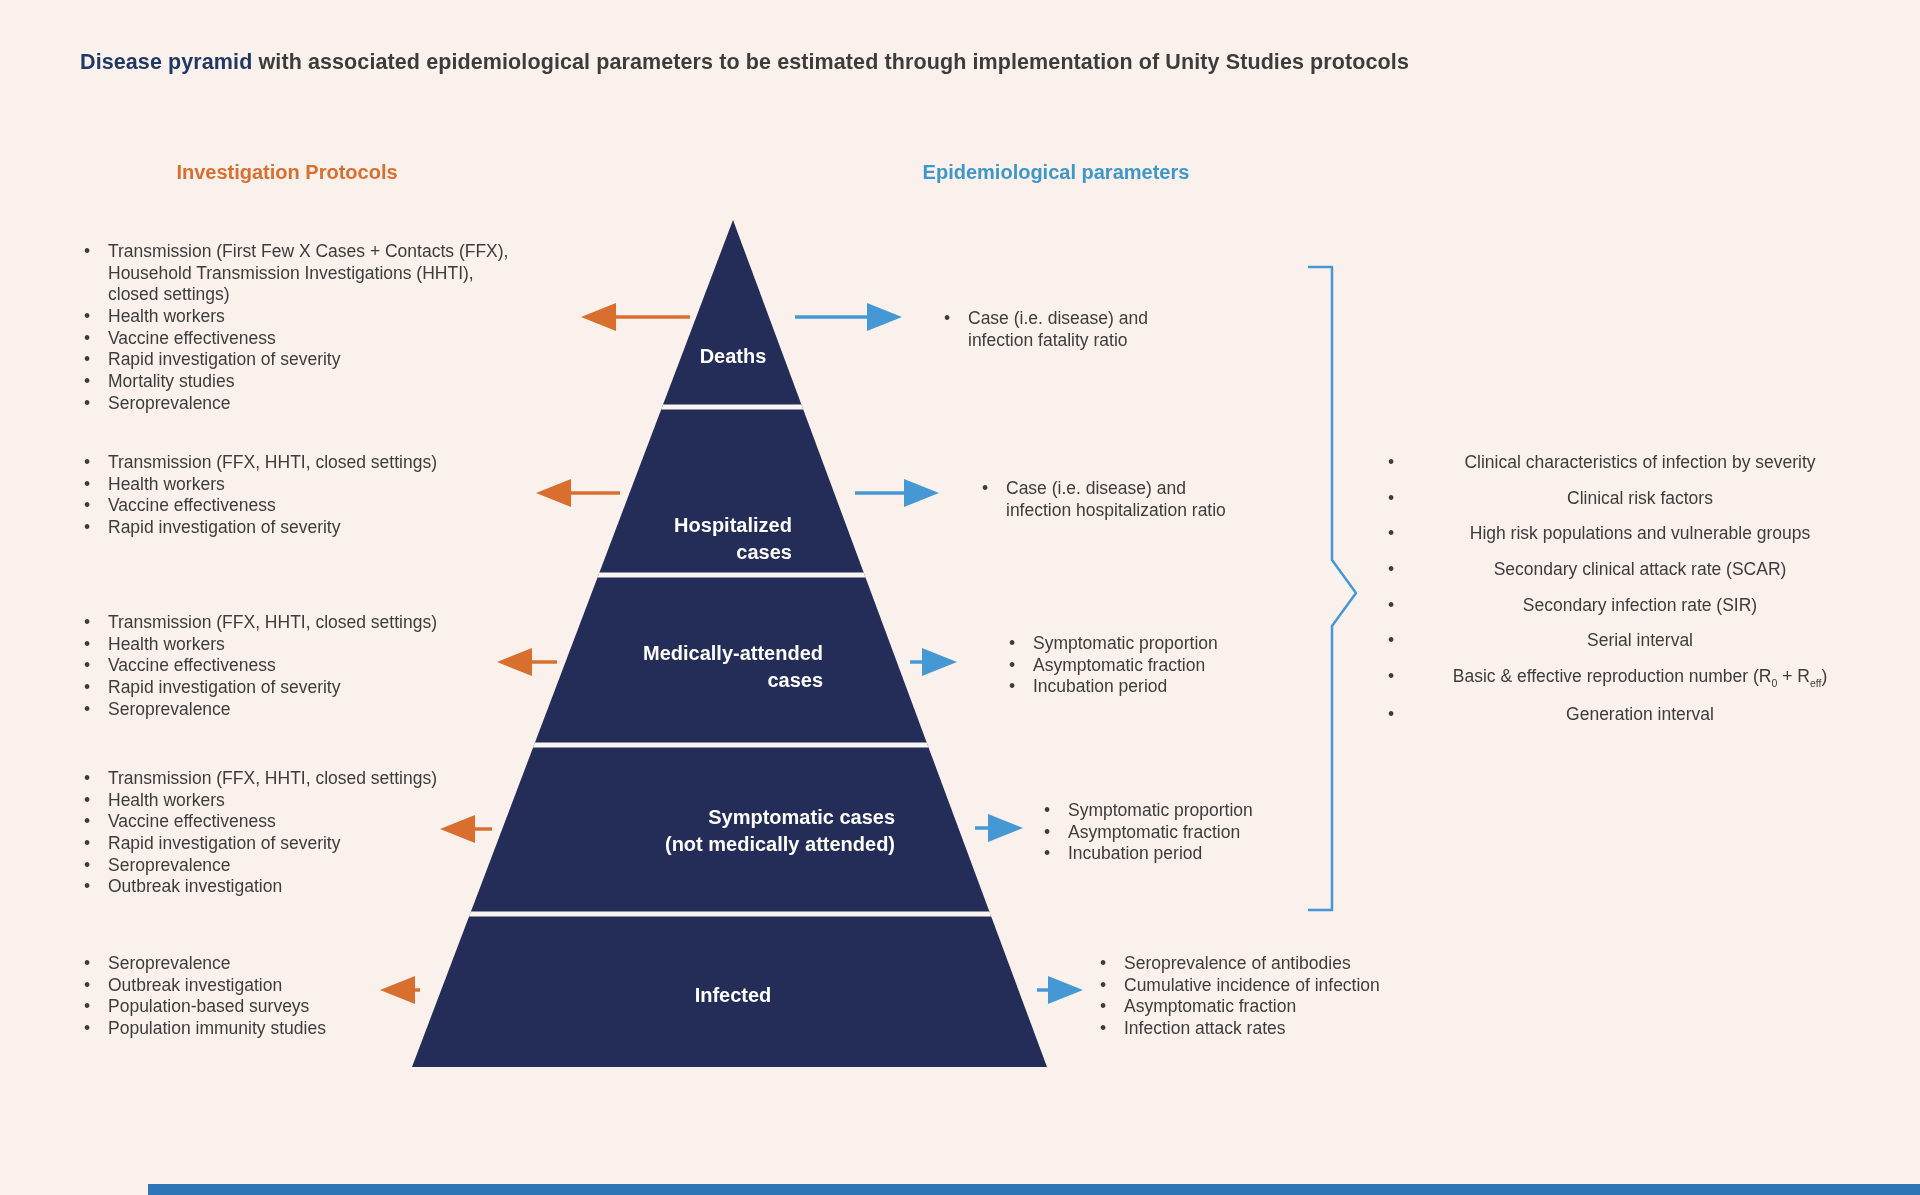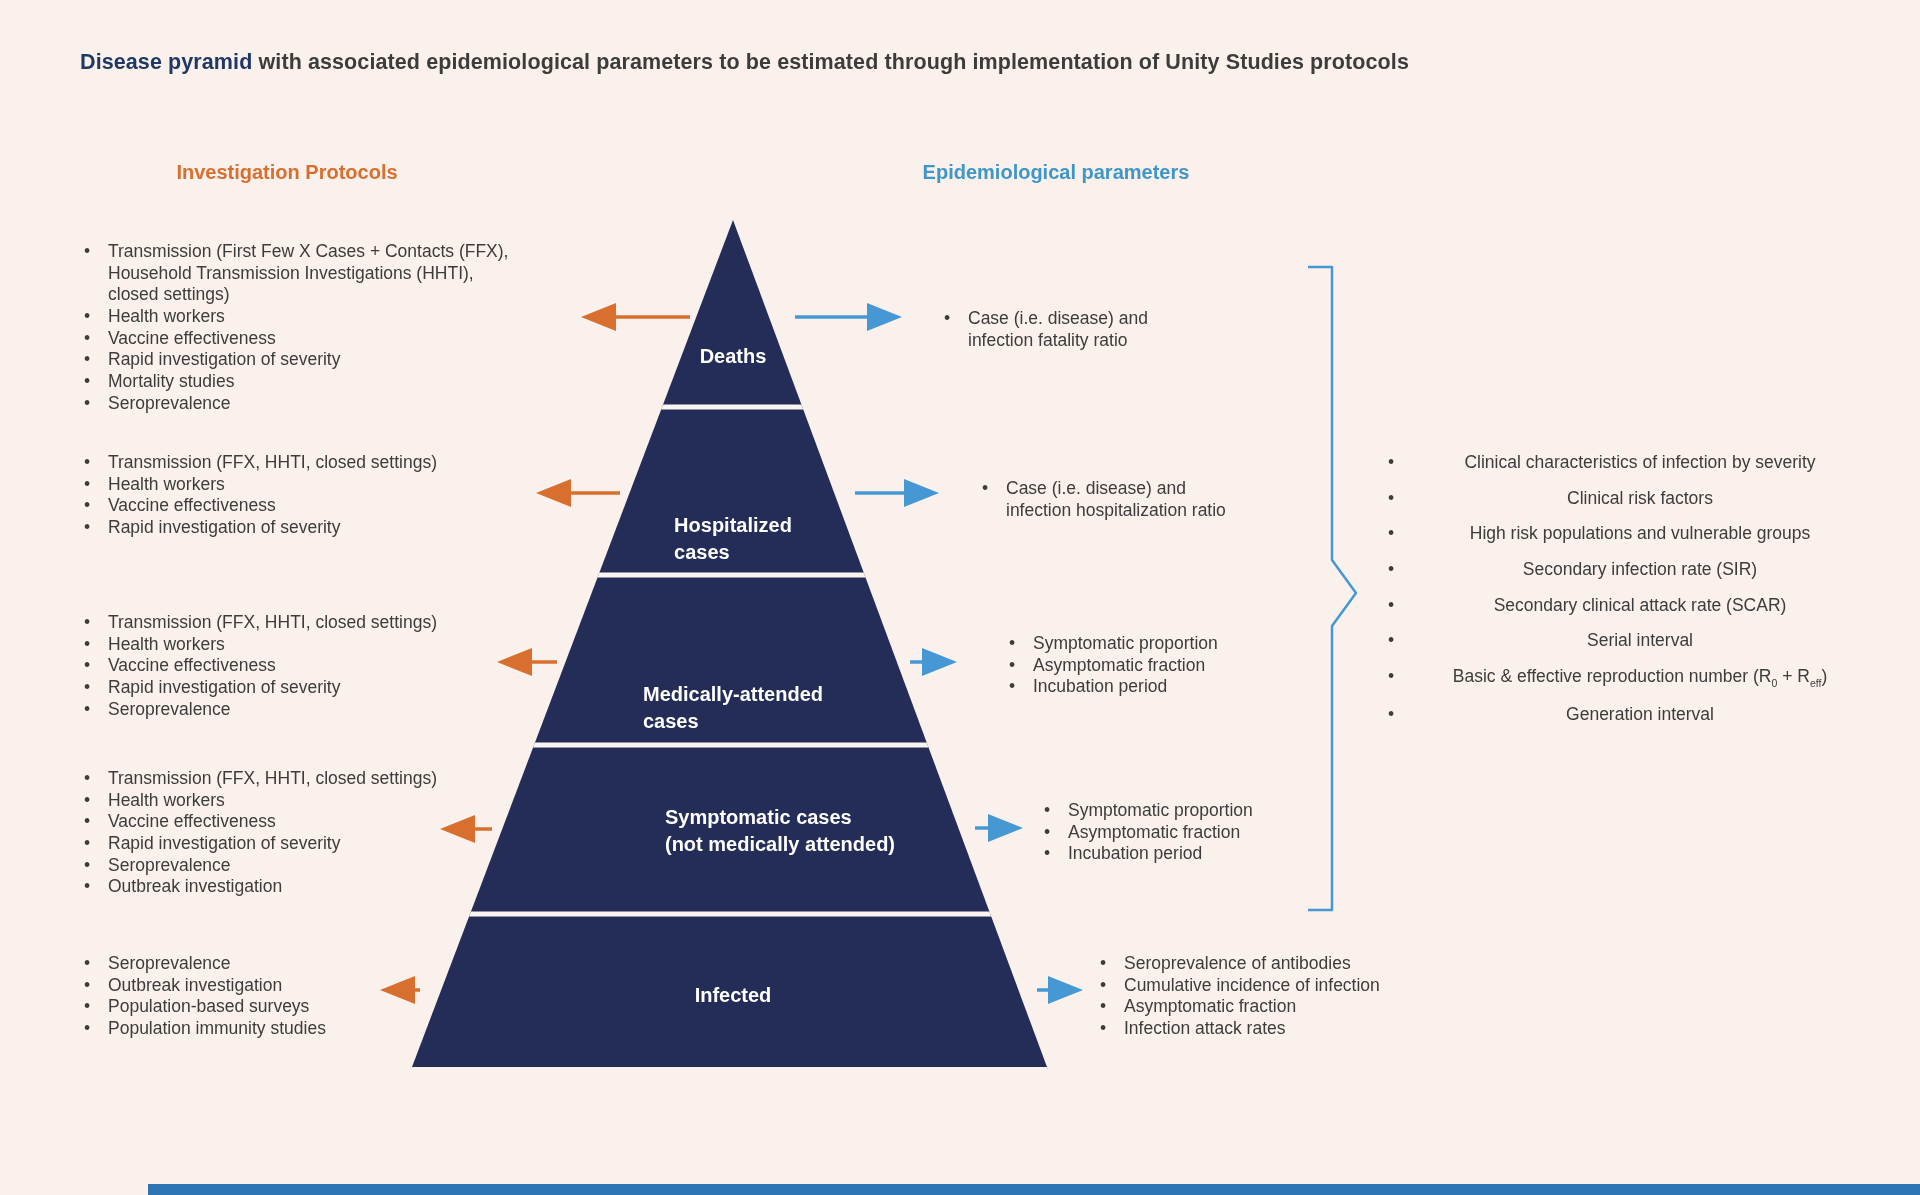--- a/index.html
+++ b/index.html
@@ -30,23 +30,23 @@
   .inv-med{left:82px;top:612px;width:470px;}
   .inv-symp{left:82px;top:768px;width:470px;}
   .inv-inf{left:82px;top:953px;width:470px;}
   .par-deaths{left:942px;top:308px;width:330px;}
   .par-hosp{left:980px;top:478px;width:360px;}
   .par-med{left:1007px;top:633px;width:330px;}
   .par-symp{left:1042px;top:800px;width:330px;}
   .par-inf{left:1098px;top:953px;width:360px;}
   .severity{left:1386px;top:452px;width:480px;}
 
-  .pyr-label{position:absolute;left:733px;transform:translateX(-50%);text-align:left;
+  .pyr-label{position:absolute;left:733px;transform:translateX(-50%);text-align:right;
     color:var(--label_white);font-weight:bold;font-size:20px;line-height:1.35;white-space:pre-line;}
-  .pl-0{top:343px;} .pl-1{top:490px;margin-top:22px;} .pl-2{top:640px;margin-top:41px;} .pl-3{top:804px;margin-left:47px;} .pl-4{top:982px;}
+  .pl-0{top:343px;} .pl-1{top:490px;margin-top:22px;} .pl-2{top:640px;} .pl-3{top:804px;margin-left:47px;} .pl-4{top:982px;}
 
   .pyr-body{fill:var(--navy);}
   .divider{stroke:var(--divider);stroke-width:5;}
   .arrow-o{stroke:var(--orange);stroke-width:3.5;}
   .arrow-b{stroke:var(--blue);stroke-width:3.5;}
   .mhead-o{fill:var(--orange);} .mhead-b{fill:var(--blue);}
   .brace{stroke:var(--blue);stroke-width:2.5;fill:none;stroke-linejoin:round;}
 
   .bottom-bar{position:absolute;left:148px;top:1184px;width:1772px;height:11px;background:var(--bottom_bar);}
 </style>
@@ -172,21 +172,21 @@
       <li>Seroprevalence of antibodies</li>
       <li>Cumulative incidence of infection</li>
       <li>Asymptomatic fraction</li>
       <li>Infection attack rates</li>
     </ul>
 
   <ul class="blist severity">
       <li>Clinical characteristics of infection by severity</li>
       <li>Clinical risk factors</li>
       <li>High risk populations and vulnerable groups</li>
+      <li>Secondary clinical attack rate (SCAR)</li>
       <li>Secondary infection rate (SIR)</li>
-      <li>Secondary clinical attack rate (SCAR)</li>
       <li>Serial interval</li>
       <li>Basic &amp; effective reproduction number (R<sub>0</sub> + R<sub>eff</sub>)</li>
       <li>Generation interval</li>
     </ul>
 
   <div class="bottom-bar"></div>
 </div>
 
 </body></html>

